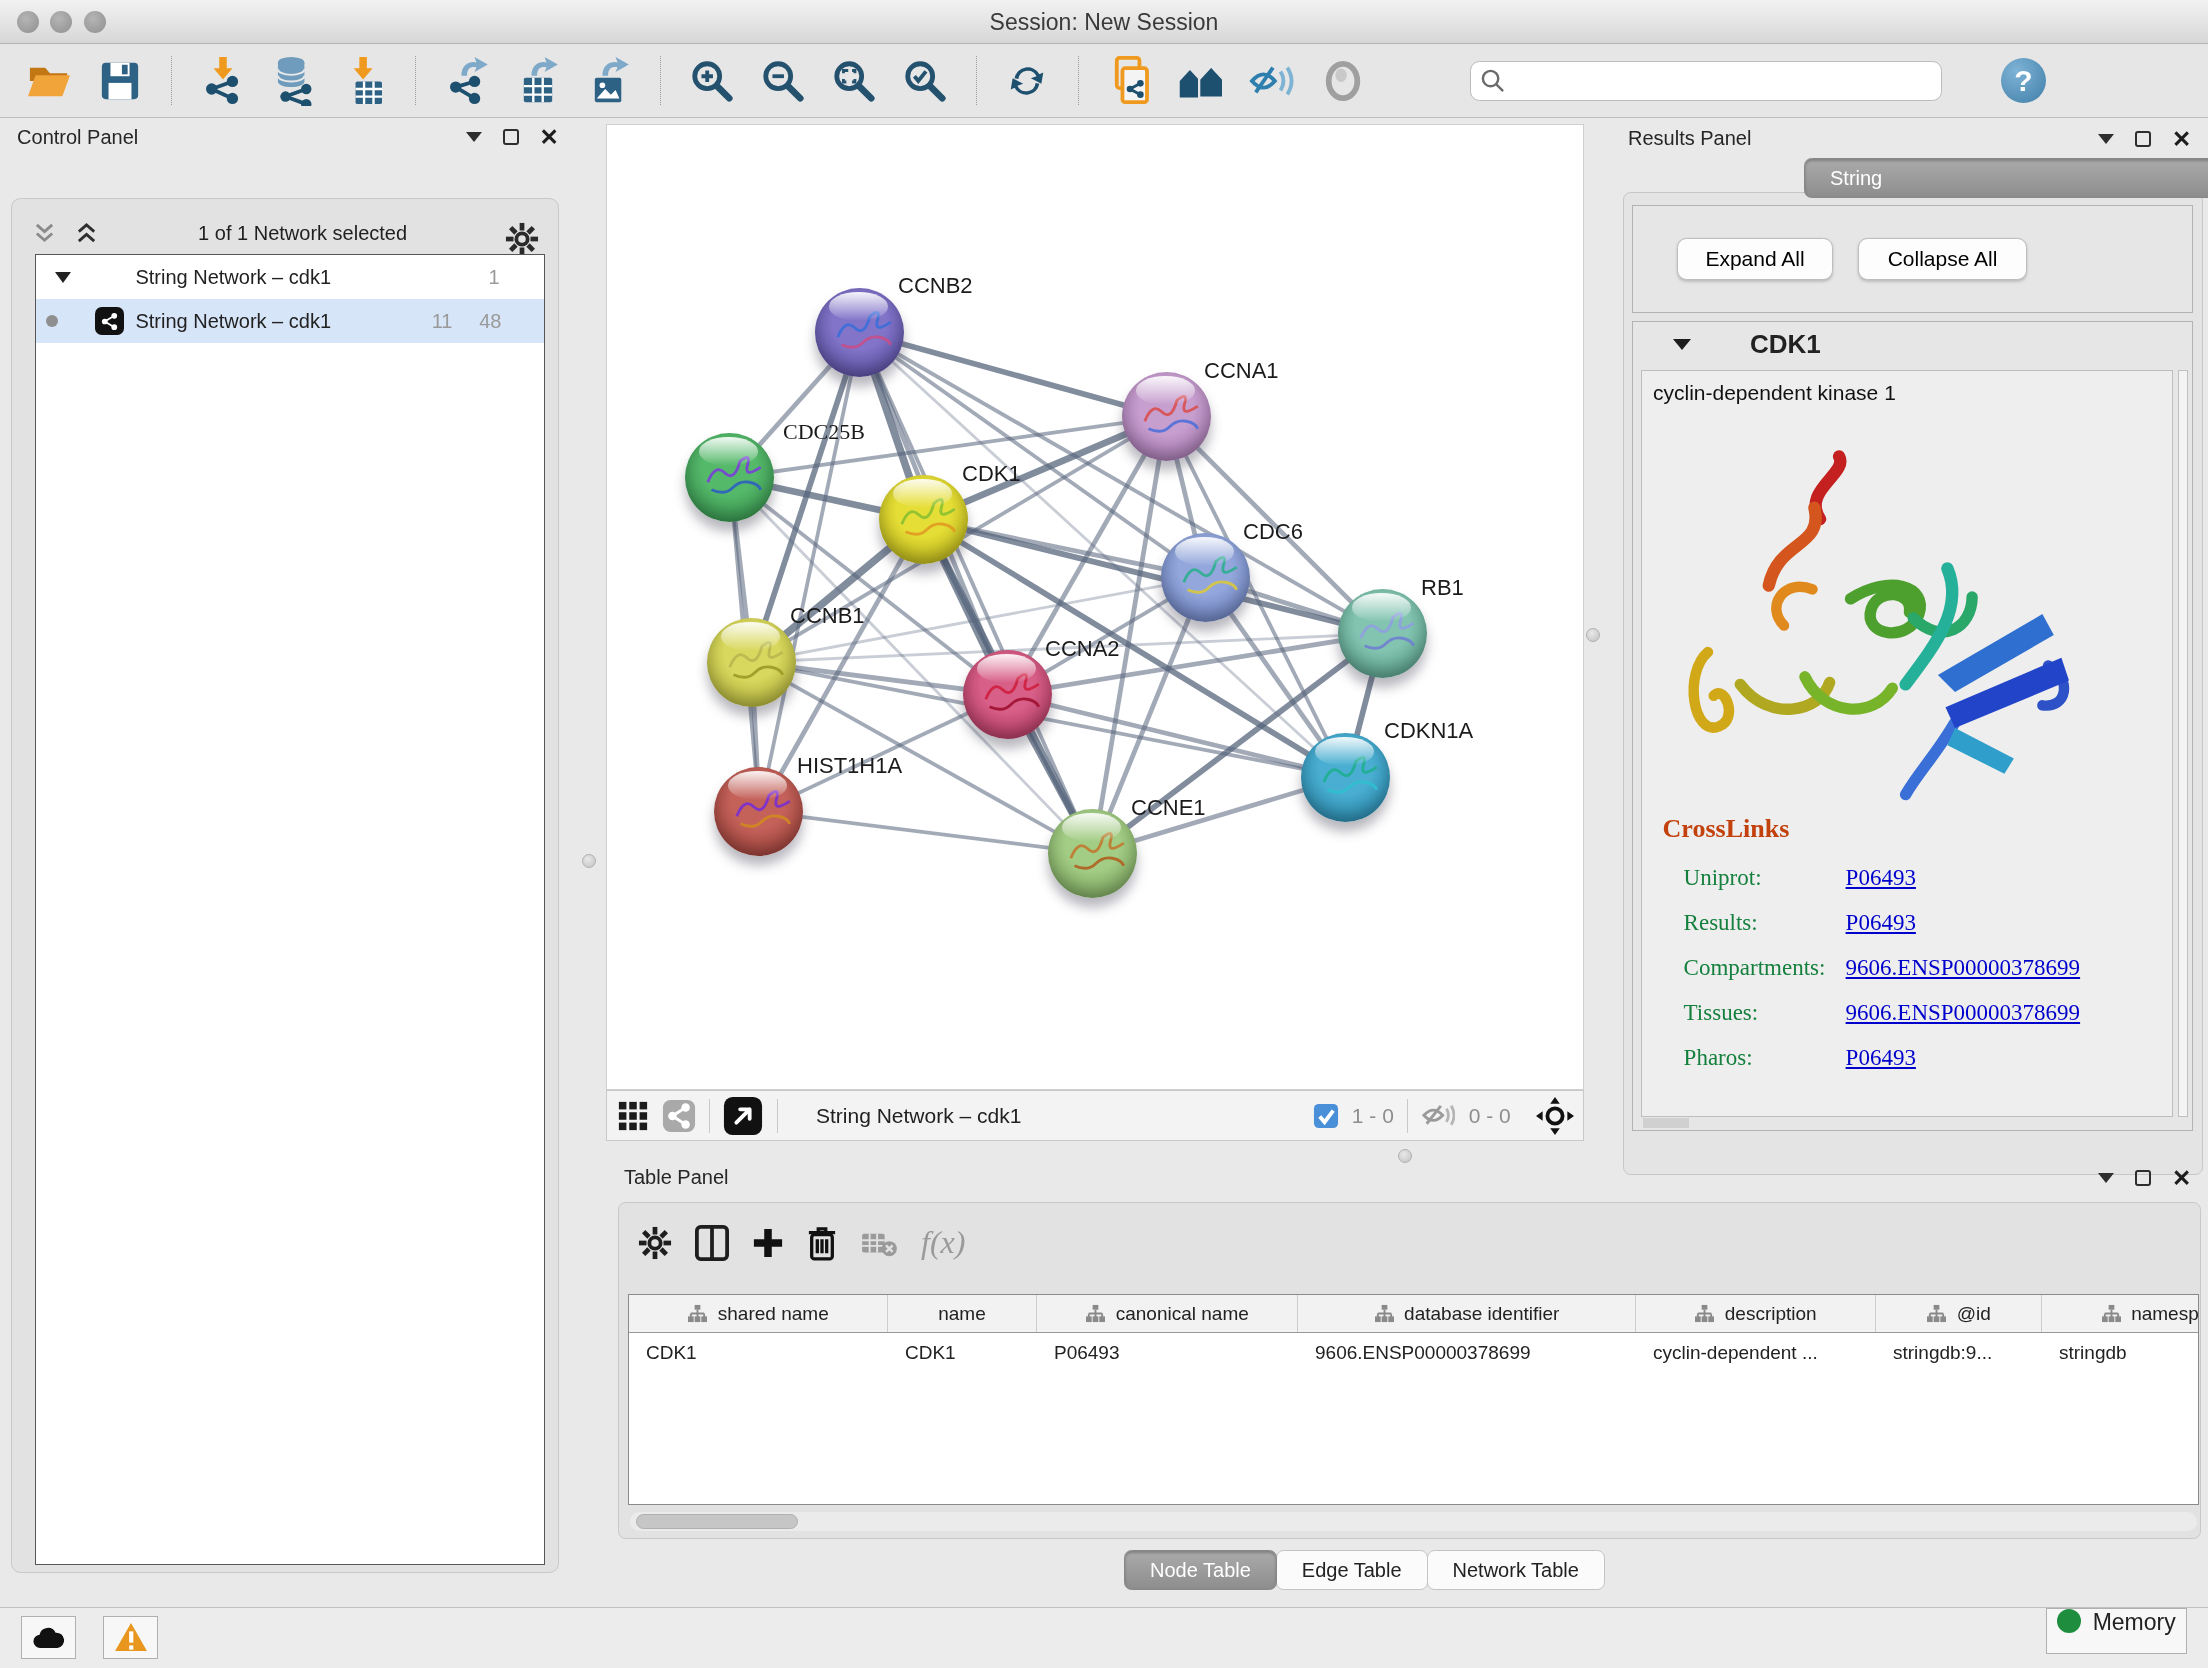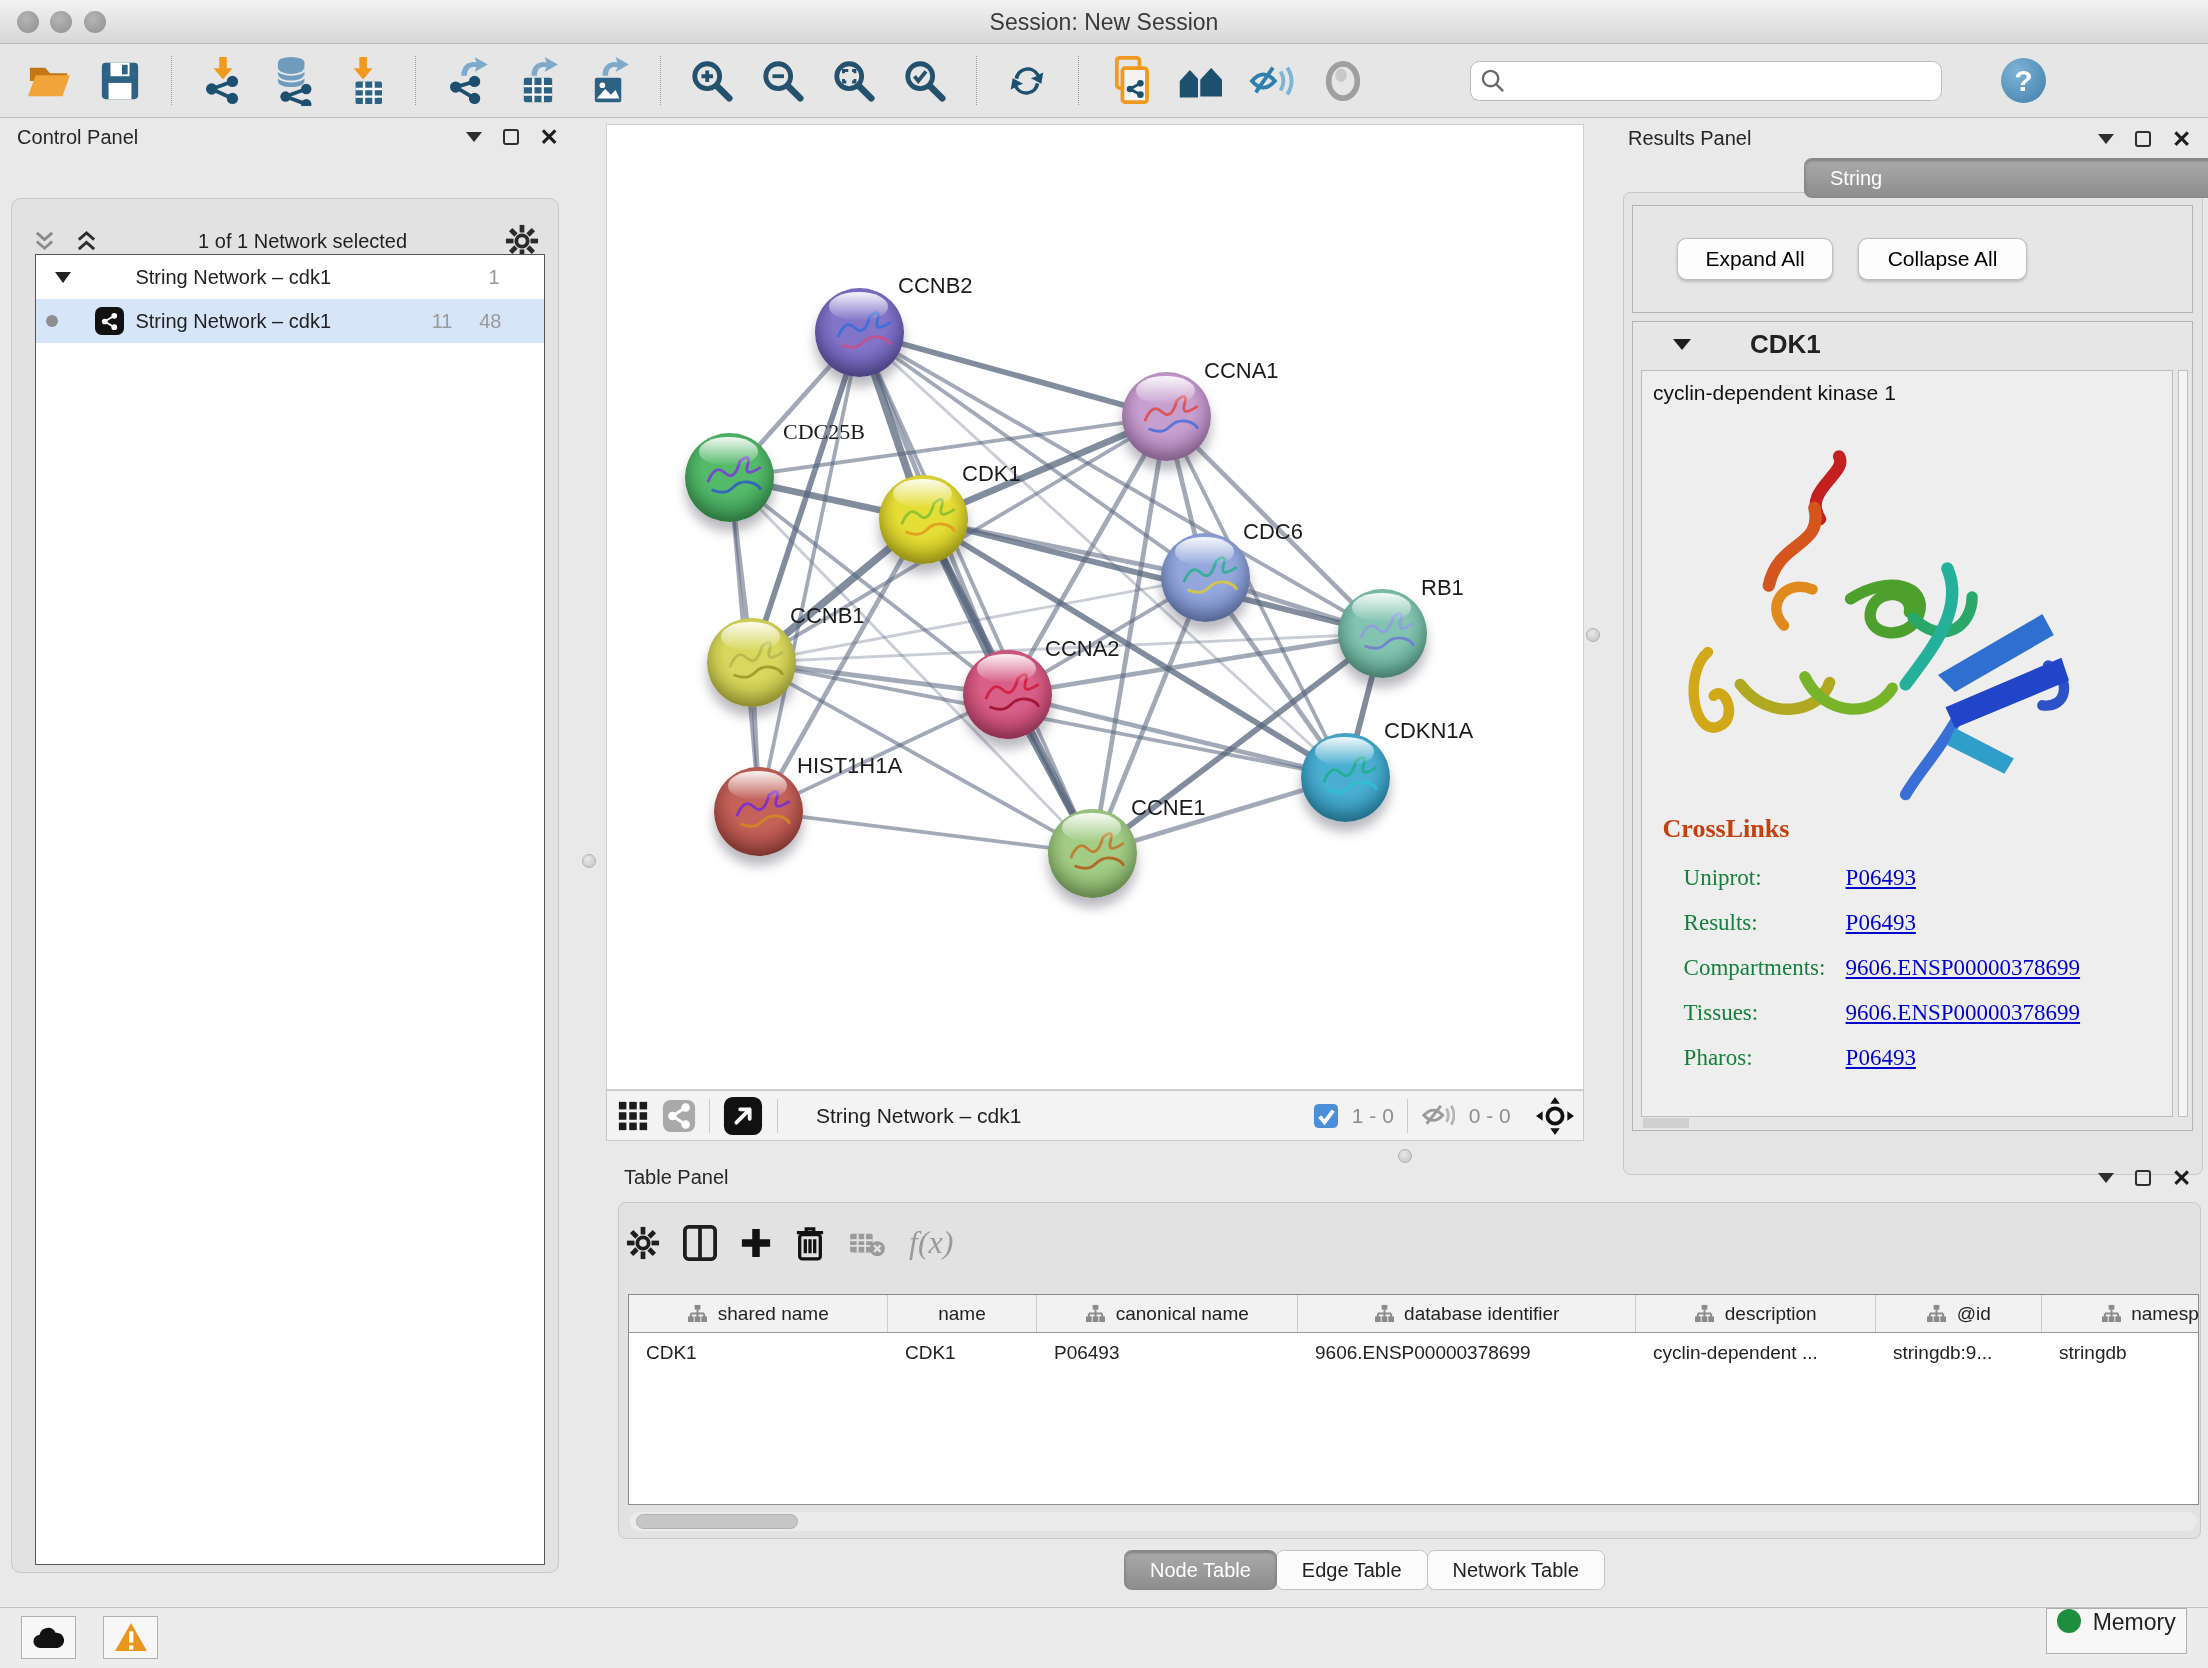--- a/index.html
+++ b/index.html
@@ -40,21 +40,21 @@
   .tab { height:40px; padding:0 25px; display:flex; align-items:center; font-size:20px;
     background:#fbfbfb; border:1px solid #c3c3c3; border-radius:7.6px; margin-left:-1px; }
   .tab.selected { background:linear-gradient(#ababab,#8d8d8d); color:#fff; border-color:#888;
     box-shadow:inset 0 1.9px 2.9px rgba(0,0,0,.25); position:relative; z-index:2; }
   
   .control-panel { position:absolute; left:7.6px; top:124px; width:555px; height:1455px; }
   .cp-body { position:absolute; left:3.8px; top:74px; right:3.8px; bottom:5.7px;
     background:#e2e2e2; border:1px solid #c8c8c8; border-radius:9.5px; }
   .cp-tabs { position:absolute; left:42px; top:34px; display:flex; z-index:3; }
   .cp-status { position:absolute; left:19px; right:19px; top:23px; height:38px;
-    display:flex; align-items:center; font-size:20px; }
+    display:flex; font-size:20px; }
   .cp-status .stext { flex:1; text-align:center; color:#1f1f1f; }
   .net-list { position:absolute; left:23px; right:13.3px; top:55px; bottom:7.6px;
     background:#fff; border:1.9px solid #565656; }
   .tree-row { height:44px; display:flex; align-items:center; font-size:20px; position:relative; }
   .tree-row .count { color:#9a9a9a; }
   .row-caret { width:0; height:0; border-left:8.6px solid transparent; border-right:8.6px solid transparent;
     border-top:11.4px solid #222; position:absolute; left:19px; }
   .row-sel { background:#d7e5f9; }
   .row-dot { position:absolute; left:9.5px; width:12.4px; height:12.4px; border-radius:50%; background:#8f8f8f; }
   .share-chip { position:absolute; left:59px; width:28.5px; height:28.5px; background:#111;
@@ -99,21 +99,21 @@
   .cl-head { font-weight:bold; font-size:26px; color:#c2410c; margin-bottom:11.4px; }
   .cl-row { display:flex; font-size:23px; height:45px; align-items:center; }
   .cl-label { width:183px; padding-left:21px; color:#15803d; }
   .cl-link { color:#0000cc; text-decoration:underline; }
   .rp-vscroll { position:absolute; right:3.8px; top:48px; bottom:13.3px; width:10.5px;
     background:#f4f4f4; border:1px solid #c0c0c0; }
   .rp-hthumb { position:absolute; left:9.5px; bottom:1.9px; width:46px; height:10.5px; background:#d0d0d0; }
   
   .tp-body { position:absolute; left:618px; top:1202px; width:1583px; height:337px;
     background:#e2e2e2; border:1px solid #c8c8c8; border-radius:7.6px; }
-  .tp-toolbar { position:absolute; left:7px; top:13.3px; display:flex; align-items:center; gap:23px; height:53px;justify-content:flex-end; }
+  .tp-toolbar { position:absolute; left:19px; top:13.3px; display:flex; align-items:center; gap:23px; height:53px;justify-content:flex-end; }
   .fx-label { font-family:"Liberation Serif", serif; font-style:italic; font-size:32px; color:#9a9a9a; }
   .data-table { position:absolute; left:628px; top:1294px; width:1571px; height:211px;
     background:#fff; border:1.9px solid #8a8a8a; overflow:hidden; }
   .dt-header { display:flex; height:38px; background:#f2f2f2; border-bottom:1.9px solid #999; width:1826px; }
   .dt-hcell { display:flex; align-items:center; justify-content:center; gap:9.5px; font-size:19px;
     border-right:1px solid #cdcdcd; height:100%; overflow:hidden; flex:0 0 auto; }
   .dt-row { display:flex; height:40px; width:1826px; }
   .dt-cell { display:flex; align-items:center; padding-left:17px; font-size:19px; flex:0 0 auto; overflow:hidden; white-space:nowrap; }
   .hscroll { position:absolute; left:630px; top:1512px; width:1567px; height:19px;
     background:#ebebeb; border-radius:9.5px; }

